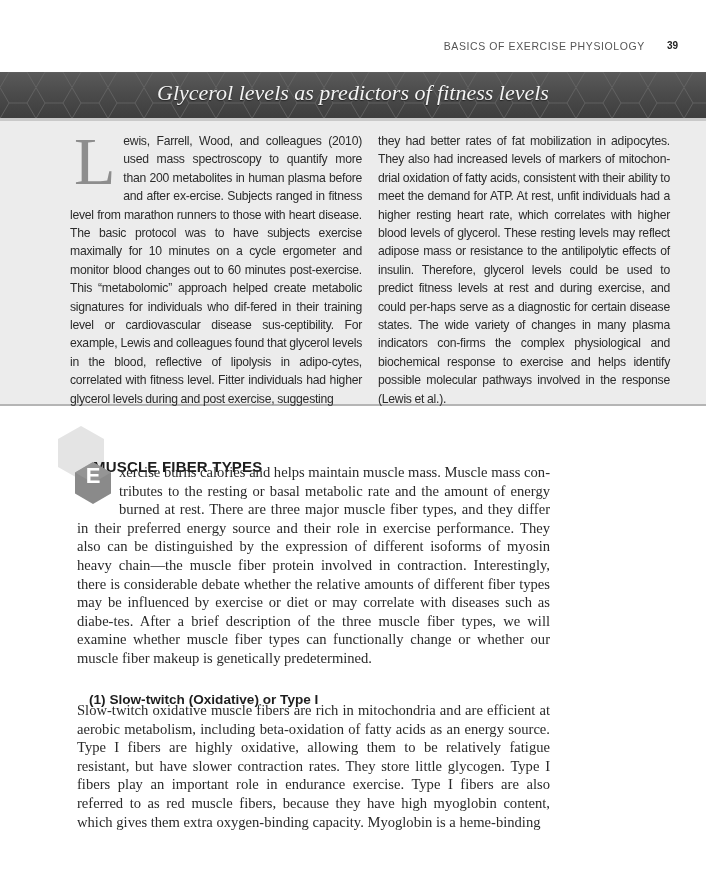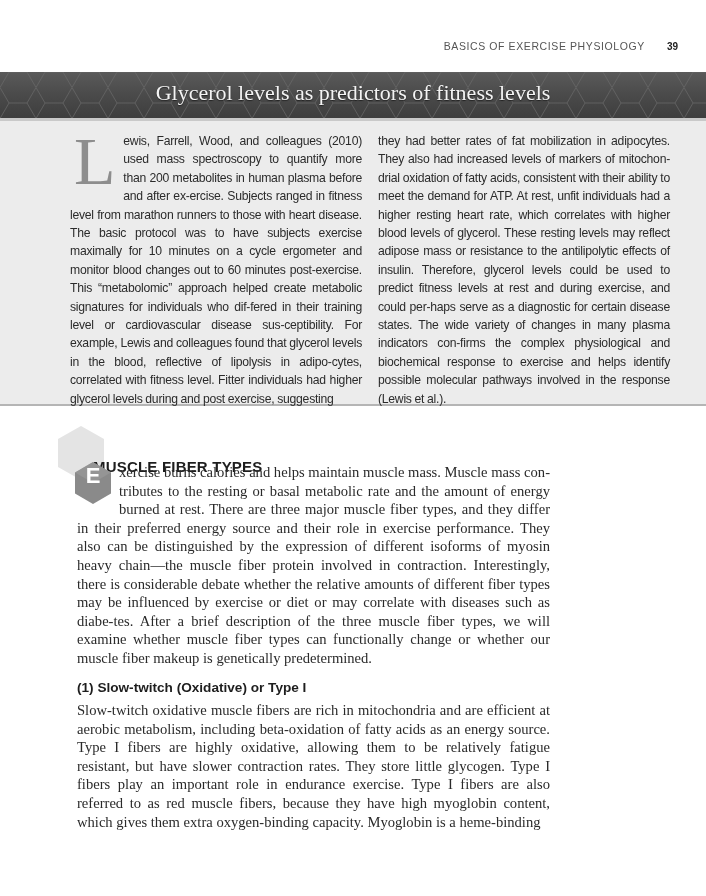--- a/index.html
+++ b/index.html
@@ -13,21 +13,21 @@
       position: relative;
       overflow: hidden;
       font-family: "Liberation Serif", serif;
       color: #2a2a2a;
     }
     .running-head {
       position: absolute;
       top: 40px;
       right: 28px;
       display: flex;
-      align-items: center;
+      align-items: flex-start;
       gap: 22px;
       font-family: "Liberation Sans", sans-serif;
     }
     .running-head .rh-title {
       font-size: 10.5px;
       letter-spacing: 0.6px;
       color: #555;
     }
     .running-head .rh-page {
       font-size: 10px;
@@ -42,20 +42,21 @@
       height: 332px;
       background: #ececec;
       border-bottom: 2px solid #b5b5b5;
     }
     .banner {
       position: relative;
       height: 46px;
       background: linear-gradient(to bottom, #5a5a5a 0%, #4a4a4a 50%, #3e3e3e 100%);
       border-bottom: 3px solid #c9c9c9;
       overflow: hidden;
+      font-style: italic;
     }
     .banner svg.hex-pattern {
       position: absolute;
       left: 0; top: 0;
       width: 706px; height: 46px;
     }
     .banner .banner-title {
       position: absolute;
       left: 0; right: 0;
       top: 8px;
@@ -145,21 +146,21 @@
       color: #ffffff;
     }
     .subheading {
       position: absolute;
       top: 680px;
       left: 77px;
       font-family: "Liberation Sans", sans-serif;
       font-weight: bold;
       font-size: 13.6px;
       color: #1e1e1e;
-      margin: 0;
+      margin: 12px;
     }
     .body2 {
       top: 701px;
     }
     .body2 b {
       font-weight: normal;
     }
   </style>
 </head>
 <body>

